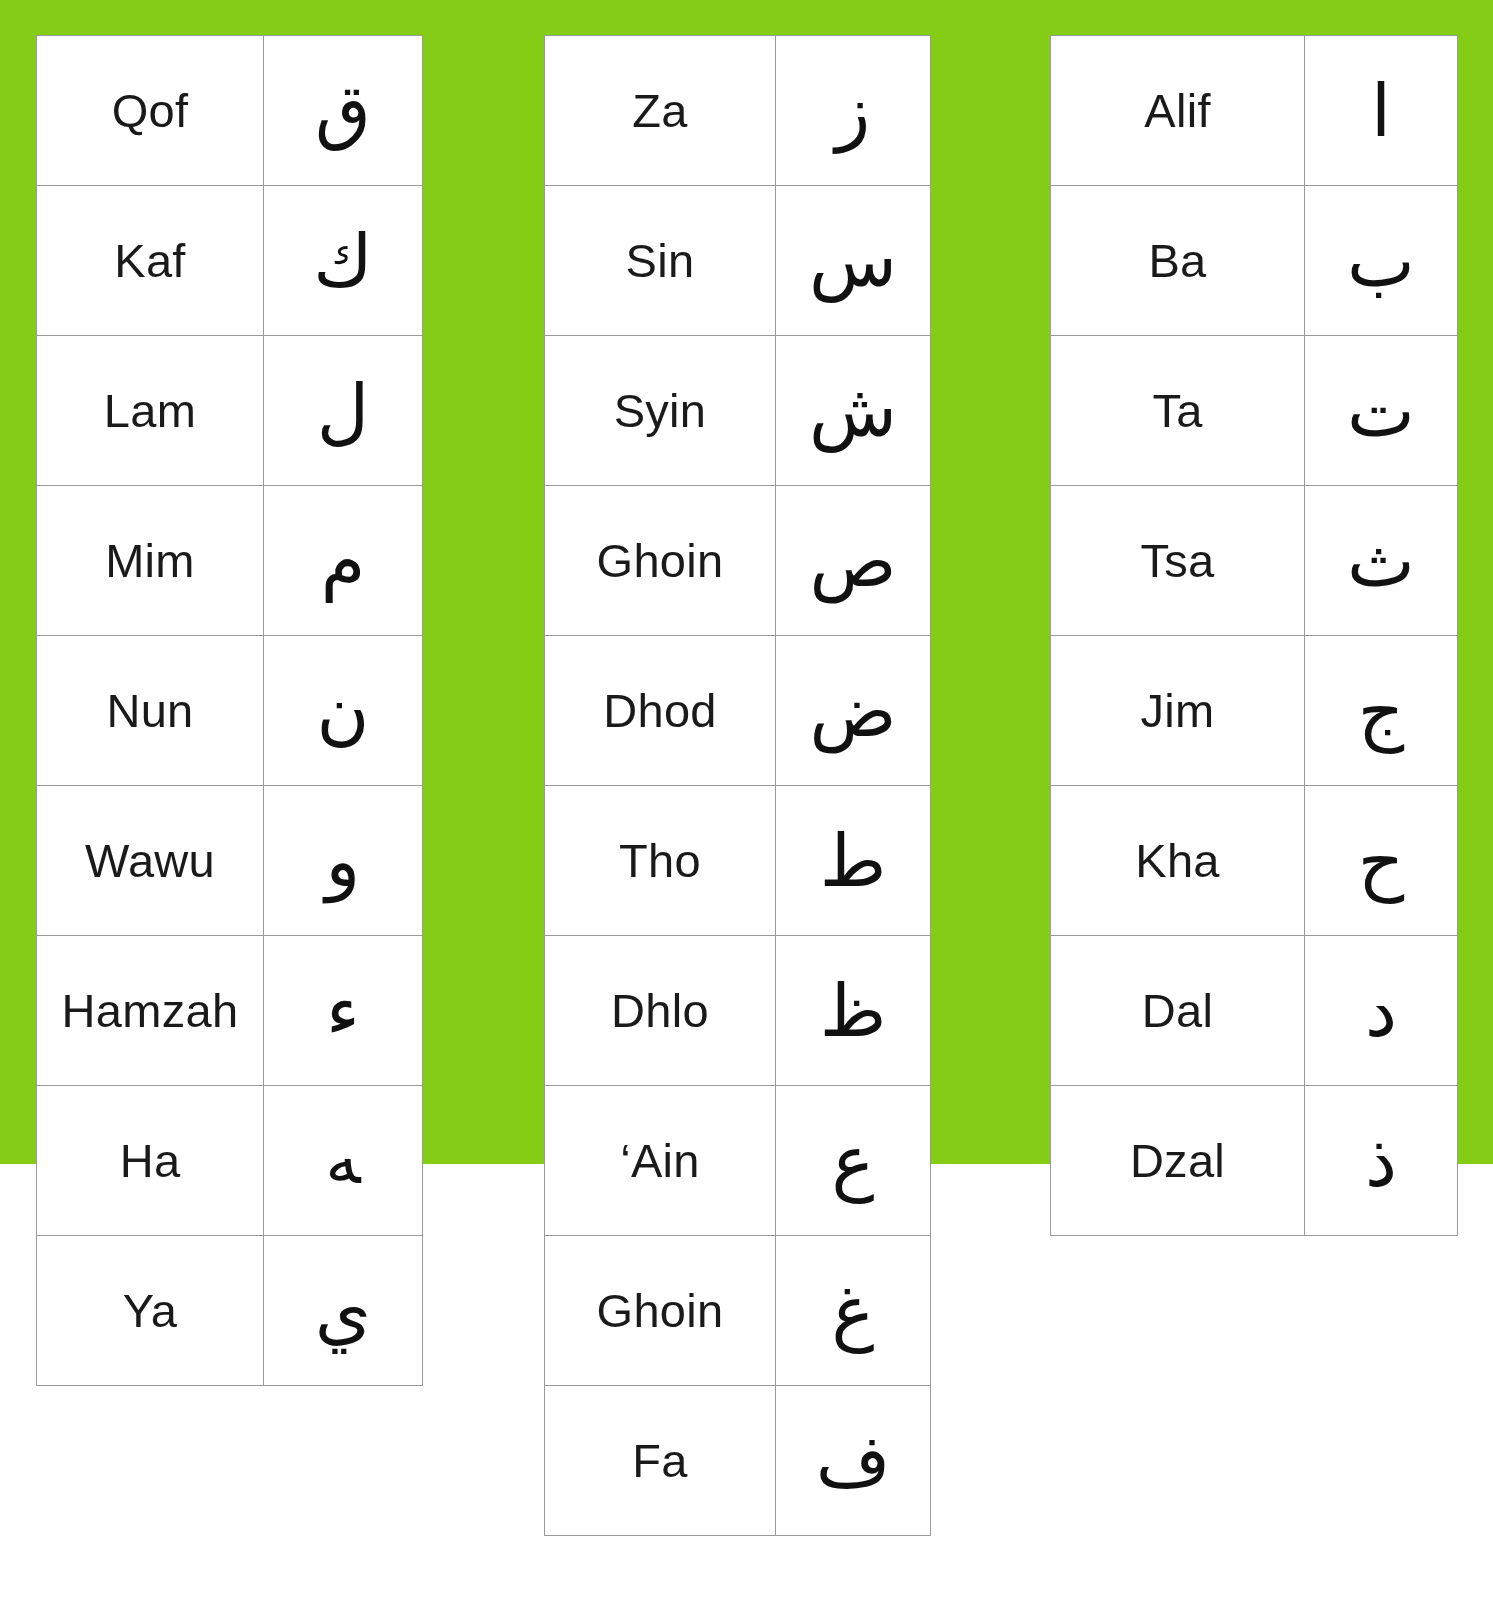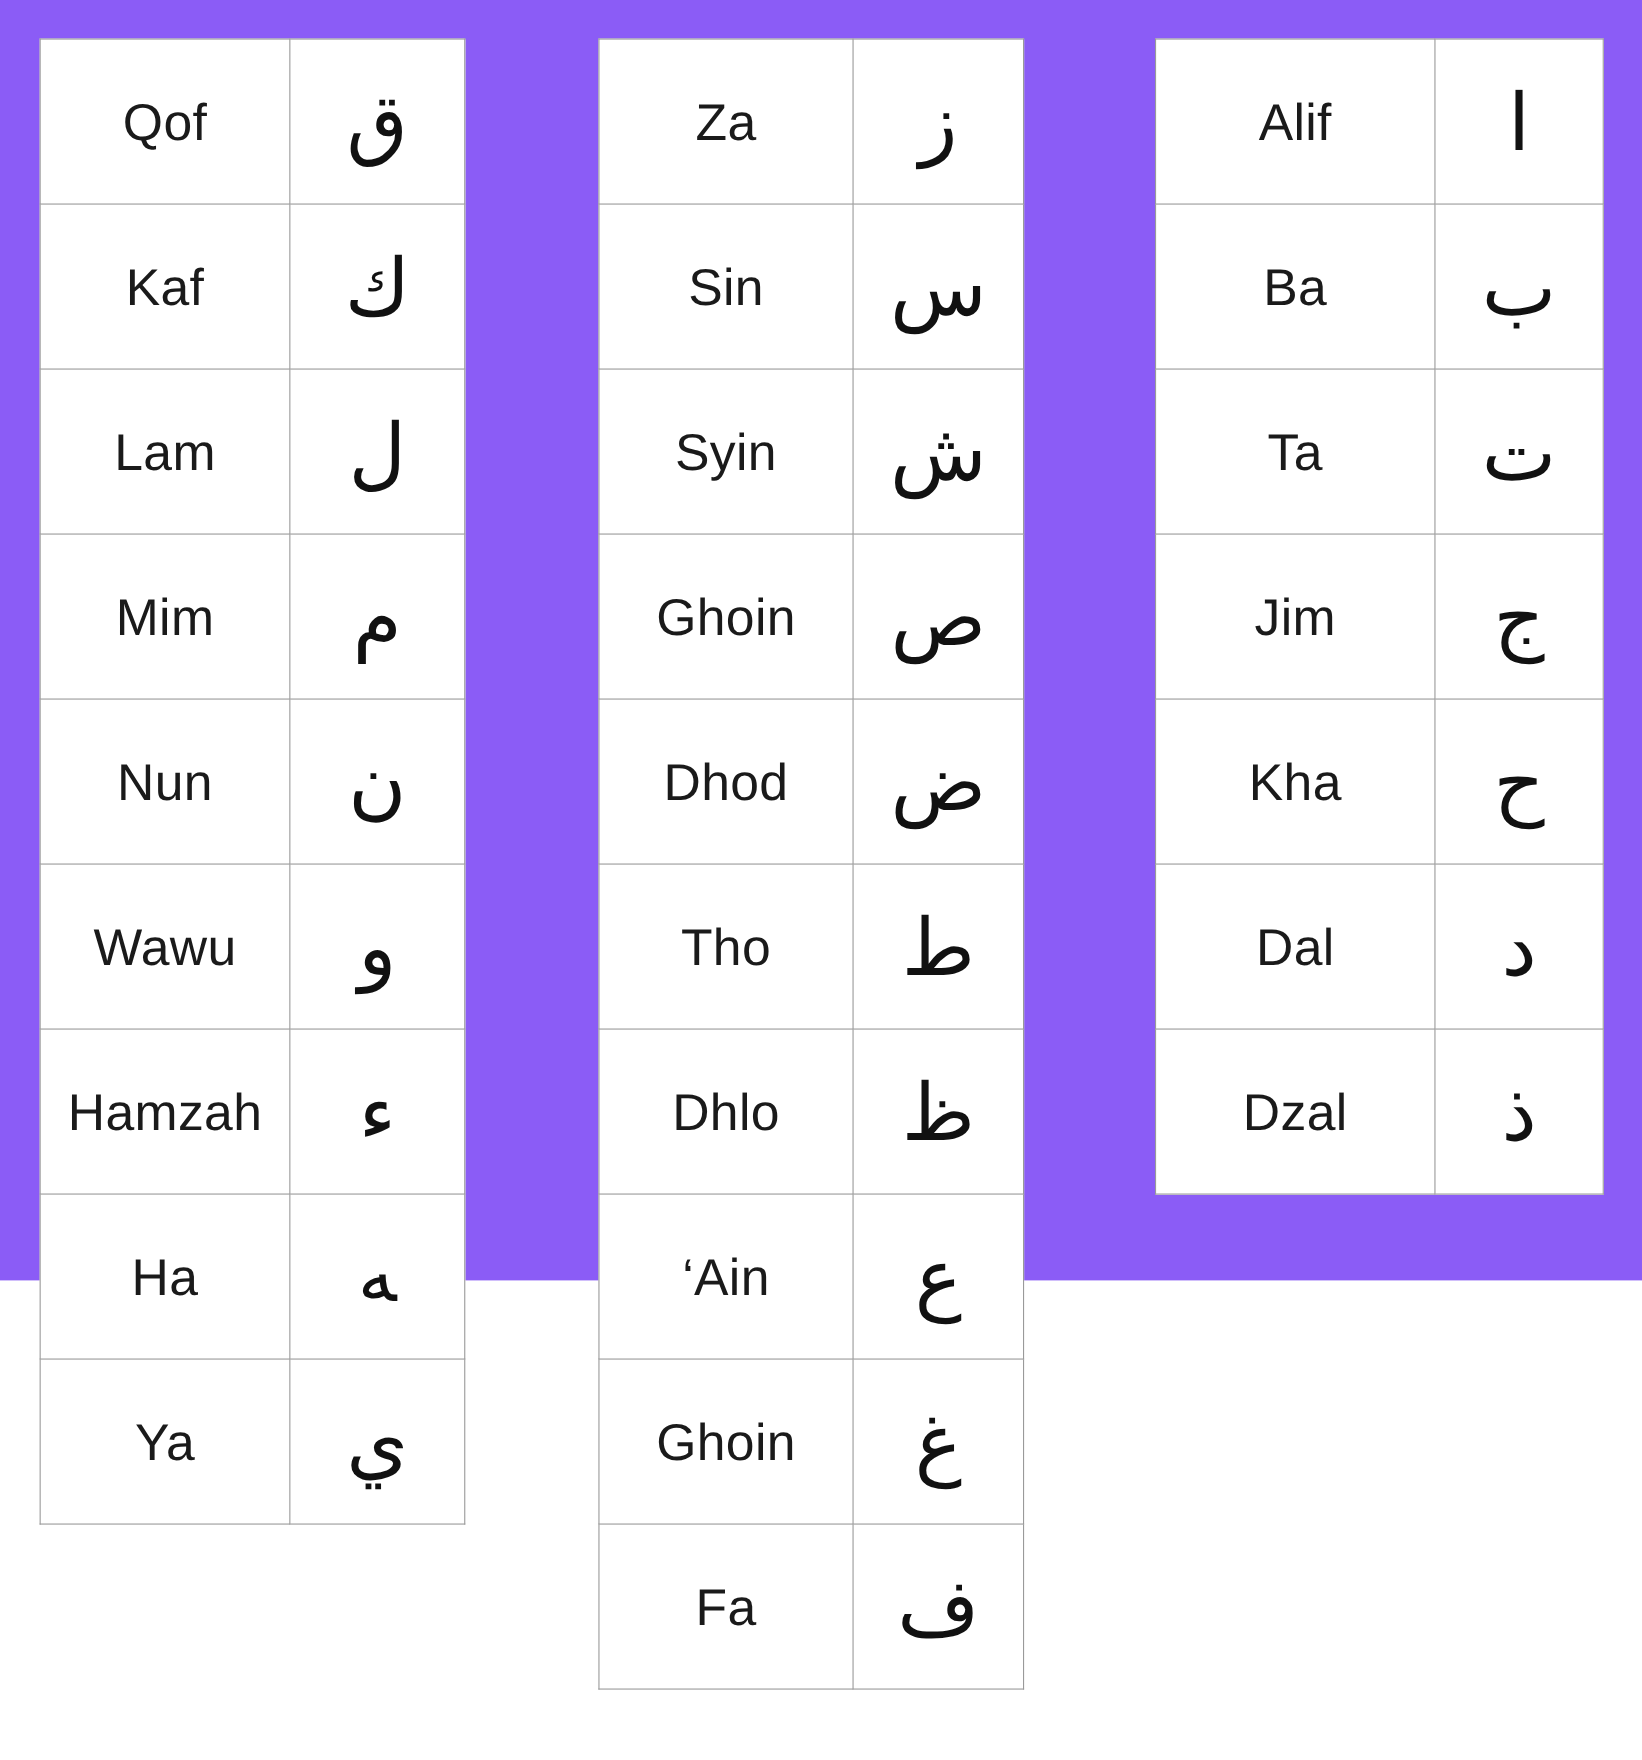--- a/index.html
+++ b/index.html
@@ -15,21 +15,21 @@
     position: relative;
     overflow: hidden;
   }
 
   #page {
     position: absolute;
     left: 0;
     top: 0;
     width: 1493px;
     height: 1164px;
-    background: #8b5cf6;
+    background: #84cc16;
     text-decoration: underline;
   }
 
   .hijaiyah-table {
     position: absolute;
     border-collapse: collapse;
     table-layout: fixed;
     background: #ffffff;
   }
 
@@ -193,20 +193,24 @@
         </tr>
         <tr>
           <td class="name-cell">Ba</td>
           <td class="glyph-cell">ب</td>
         </tr>
         <tr>
           <td class="name-cell">Ta</td>
           <td class="glyph-cell">ت</td>
         </tr>
         <tr>
+          <td class="name-cell">Tsa</td>
+          <td class="glyph-cell">ث</td>
+        </tr>
+        <tr>
           <td class="name-cell">Jim</td>
           <td class="glyph-cell">ج</td>
         </tr>
         <tr>
           <td class="name-cell">Kha</td>
           <td class="glyph-cell">ح</td>
         </tr>
         <tr>
           <td class="name-cell">Dal</td>
           <td class="glyph-cell">د</td>

